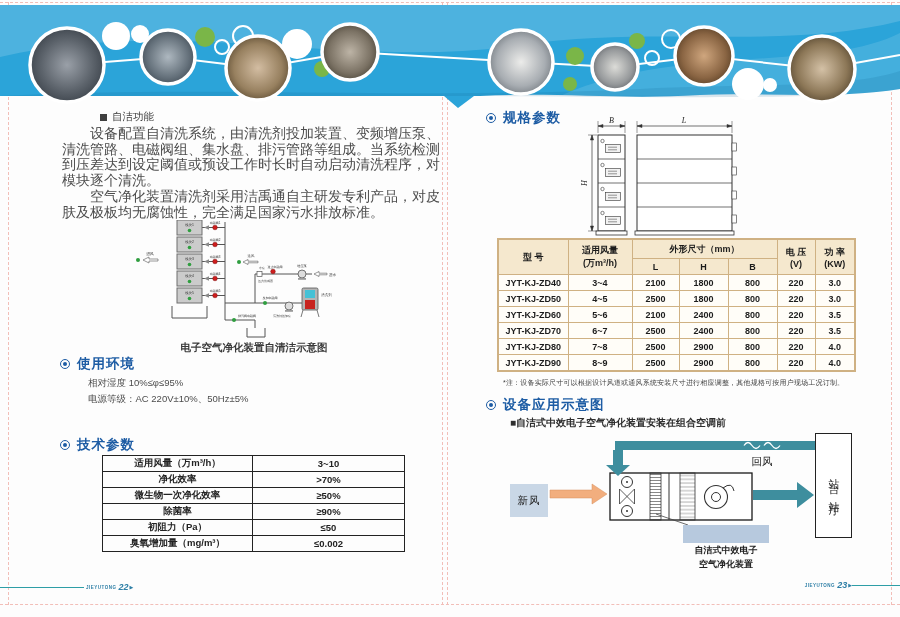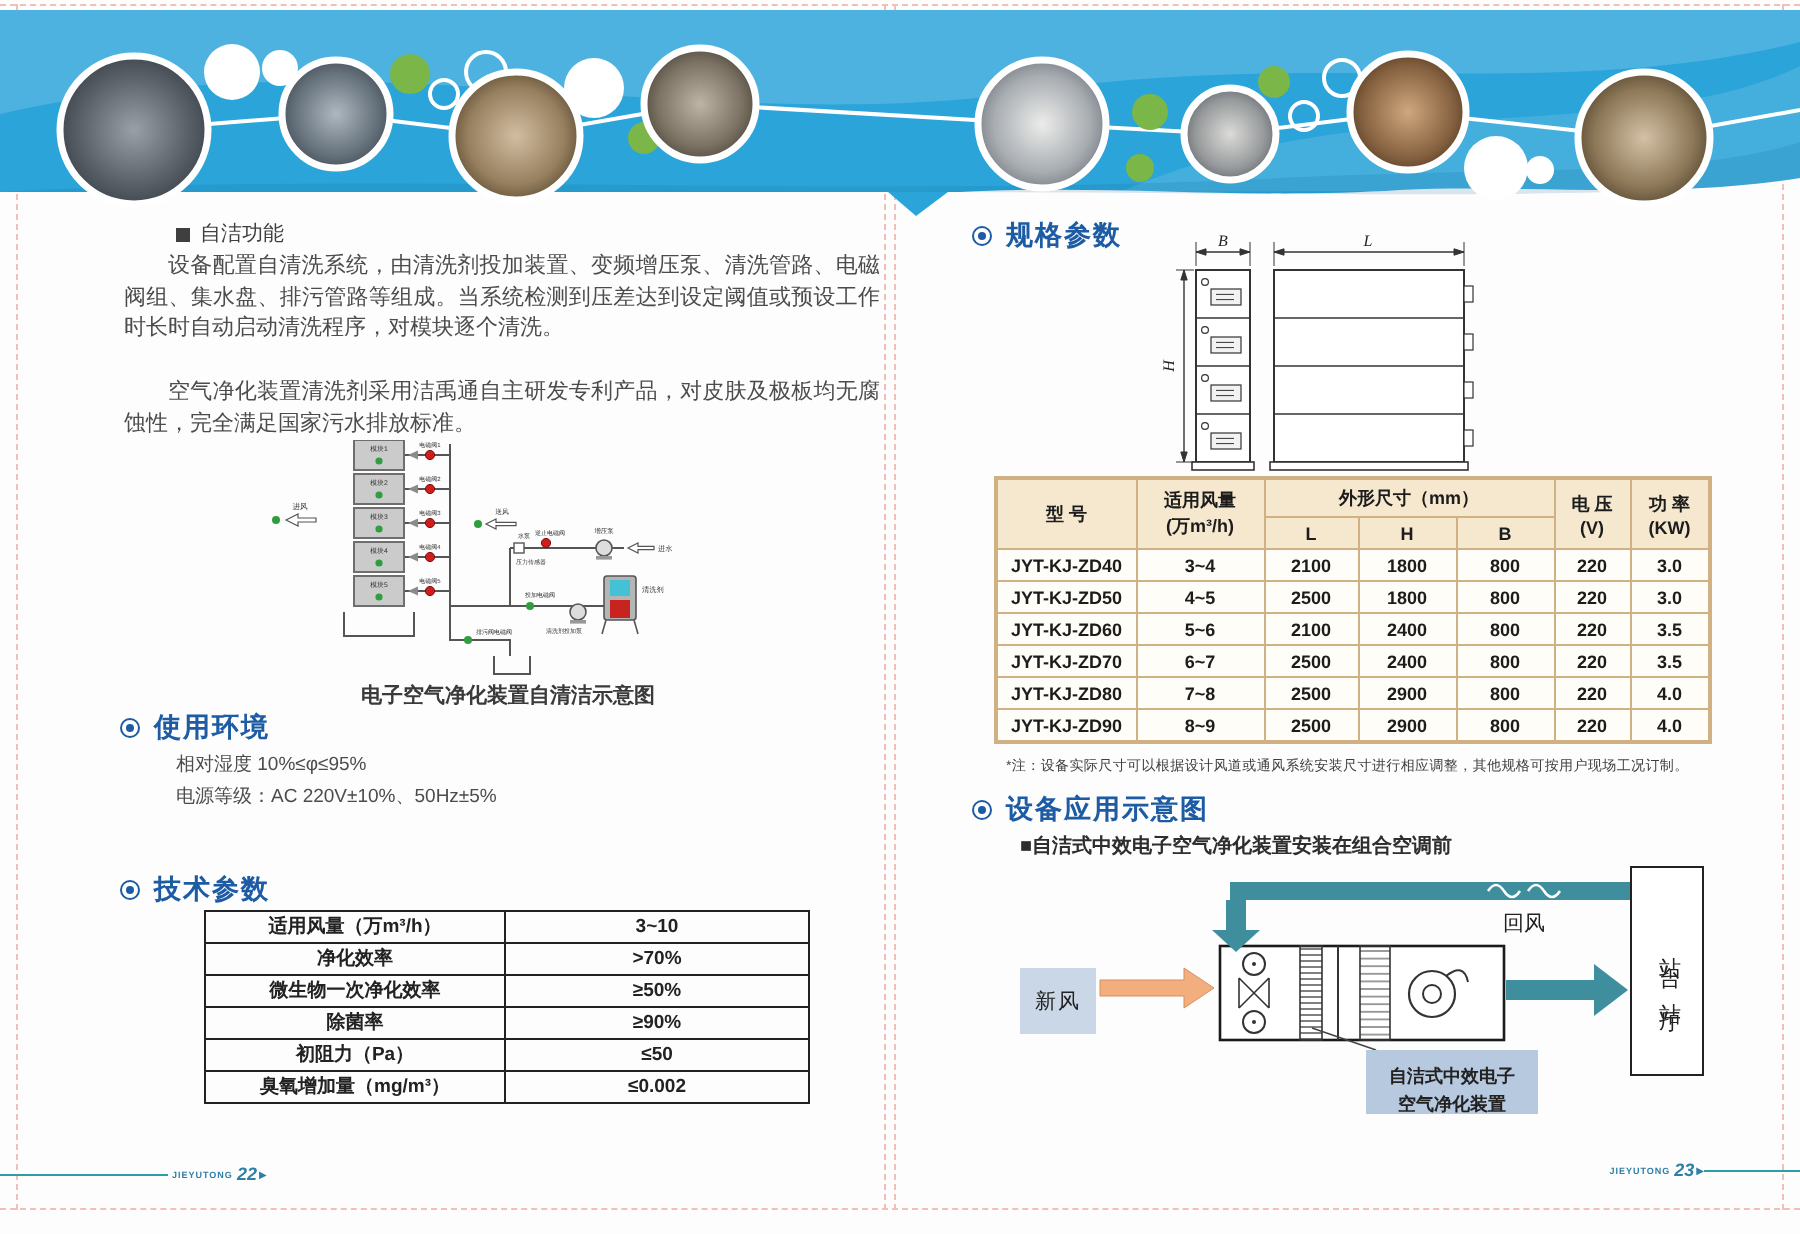--- a/index.html
+++ b/index.html
@@ -13,21 +13,21 @@
 
   
   .banner { position:absolute; left:0; top:5px; width:900px; height:104px; }
 
   
   .sec-head { position:absolute; display:flex; align-items:center; gap:7px;
     color:#1d5ca4; font-weight:bold; font-size:13.5px; letter-spacing:1px; }
   .bullet { width:10px; height:10px; border:1.5px solid #1d5ca4; border-radius:50%; position:relative; flex:0 0 auto; }
   .bullet::after { content:""; position:absolute; inset:2px; background:#1d5ca4; border-radius:50%; }
 
-  .body-text { position:absolute; font-size:11px; color:#4c4c4c; line-height:15.5px; text-align:justify; }
+  .body-text { position:absolute; font-size:14px; color:#4c4c4c; line-height:15.5px; text-align:justify; }
   .indent { text-indent:2em; }
   .mini-head { position:absolute; font-size:10.5px; color:#3f3f3f; display:flex; align-items:center; gap:5px; }
   .sq { width:7px; height:7px; background:#3f3f3f; display:inline-block; flex:0 0 auto; }
 
   .diag-caption { position:absolute; font-size:10.5px; font-weight:bold; color:#3a3a3a; text-align:center; }
 
   .env-line { font-size:9.5px; color:#4c4c4c; line-height:16px; }
 
   
   table.tech { position:absolute; border-collapse:collapse; table-layout:fixed; width:303px;margin-left:12px; }
@@ -45,22 +45,22 @@
   .note { position:absolute; font-size:7px; color:#3f3f3f; letter-spacing:0.2px; }
   .subtitle { position:absolute; font-size:10px; color:#2e2e2e; font-weight:bold; }
 
   
   .freshair-box { position:absolute; left:510px; top:484px; width:38px; height:33px; background:#c9d7e6;
     display:flex; align-items:center; justify-content:center; font-size:10.5px; color:#222; letter-spacing:1px; }
   .return-label { position:absolute; left:742px; top:455px; width:40px; text-align:center; font-size:10.5px; color:#222; }
   .station-box { position:absolute; left:815px; top:433px; width:37px; height:105px; background:#fff;
     border:1.5px solid #222; display:flex; flex-direction:column; align-items:center; justify-content:center; gap:13px; }
   .station-box span { writing-mode:vertical-lr; letter-spacing:5px; font-size:11px; color:#222; }
-  .callout-box { position:absolute; left:683px; top:525px; width:86px; height:32px; background:#b7c9de;
-    font-size:9px; font-weight:bold; color:#222; text-align:center; line-height:14px; padding-top:6px; }
+  .callout-box { position:absolute; left:683px; top:525px; width:86px; height:16px; background:#b7c9de;
+    font-size:9px; font-weight:bold; color:#222; text-align:center; line-height:14px; padding-top:18px; }
 
   
   .footer { position:absolute; display:flex; align-items:center; color:#2e7fa6; }
   .footer .rule { border-top:1.5px solid #2e9ea6; display:inline-block; }
   .footer .brand { font-size:4.5px; font-weight:bold; letter-spacing:0.5px; margin:0 2px; }
   .footer .pg { font-size:9px; font-style:italic; font-weight:bold; }
   .footer .ar { font-size:5px; margin-left:1px; }
 
   svg text { font-family:"Liberation Sans", sans-serif; fill:#333; }
   svg text.dim { font-family:"Liberation Serif", serif; font-style:italic; font-size:8px; fill:#222; }
@@ -148,21 +148,21 @@
       <circle cx="168" cy="52" r="27" fill="url(#p2)"></circle>
       <circle cx="258" cy="63" r="32" fill="url(#p3)"></circle>
       <circle cx="350" cy="47" r="28" fill="url(#p4)"></circle>
       <circle cx="521" cy="57" r="32" fill="url(#p5)"></circle>
       <circle cx="615" cy="62" r="23" fill="url(#p6)"></circle>
       <circle cx="704" cy="51" r="29" fill="url(#p7)"></circle>
       <circle cx="822" cy="64" r="33" fill="url(#p8)"></circle>
     </g>
   </svg>
 
-  <div class="mini-head" style="left:88px; top:110px;">
+  <div class="mini-head" style="left:100px; top:110px;">
     <span class="sq"></span>
     <span>自洁功能</span>
   </div>
   <div class="body-text indent" style="left:62px; top:126px; width:378px;">设备配置自清洗系统，由清洗剂投加装置、变频增压泵、清洗管路、电磁阀组、集水盘、排污管路等组成。当系统检测到压差达到设定阈值或预设工作时长时自动启动清洗程序，对模块逐个清洗。</div>
   <div class="body-text indent" style="left:62px; top:189px; width:378px;">空气净化装置清洗剂采用洁禹通自主研发专利产品，对皮肤及极板均无腐蚀性，完全满足国家污水排放标准。</div>
 
   <svg style="position:absolute; left:112px; top:220px;" width="290" height="120" viewBox="0 0 290 120">
     <g stroke="#555" stroke-width="1" fill="none">
       <line x1="113" y1="2" x2="113" y2="88"></line>
       <line x1="90" y1="7.5" x2="113" y2="7.5"></line>

